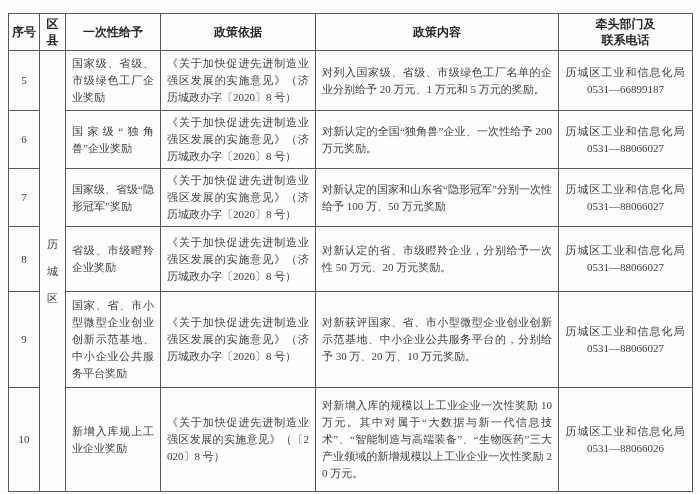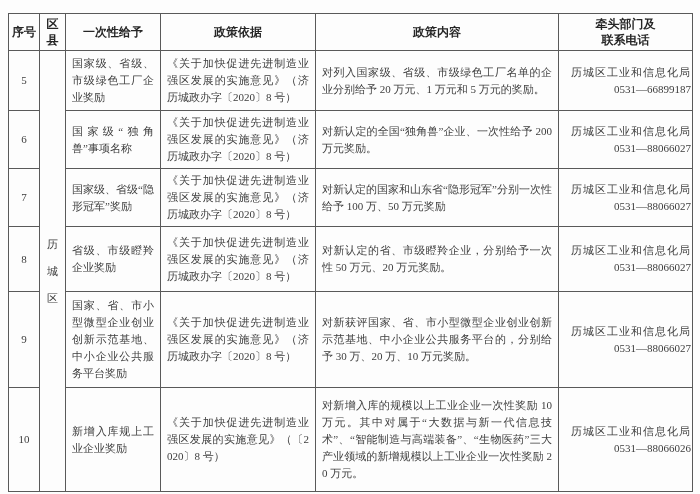--- a/index.html
+++ b/index.html
@@ -49,21 +49,21 @@
   tr.r8  { height: 65px; }
   tr.r9  { height: 96px; }
   tr.r10 { height: 104px; }
 
   td.c-no { text-align: center; padding: 2px; }
   td.c-district { text-align: center; padding: 0; }
   .district-char { display: block; line-height: 27px; font-size: 11px; color: #3d3d3d; }
   td.c-name    { text-align: justify; text-justify: inter-character; padding: 3px 6px; }
   td.c-basis   { text-align: justify; text-justify: inter-character; padding: 3px 6px; margin-left: 28px; }
   td.c-content { text-align: justify; text-justify: inter-character; padding: 3px 6px; }
-  td.c-dept { text-align: right; padding: 2px 1px; }
+  td.c-dept { text-align: center; padding: 2px 1px; }
   .dept-name  { display: block; line-height: 17px; letter-spacing: 1px; }
   .dept-phone { display: block; line-height: 17px; }
   .hdr-line { display: block; }
 </style>
 </head>
 <body>
 
 <div class="page">
   <table class="policy-table">
     <colgroup>
@@ -98,21 +98,21 @@
       <td class="c-basis">《关于加快促进先进制造业强区发展的实施意见》（济历城政办字〔2020〕8 号）</td>
       <td class="c-content">对列入国家级、省级、市级绿色工厂名单的企业分别给予 20 万元、1 万元和 5 万元的奖励。</td>
       <td class="c-dept">
         <span class="dept-name">历城区工业和信息化局</span>
         <span class="dept-phone">0531—66899187</span>
       </td>
     </tr>
 
     <tr class="r6">
       <td class="c-no">6</td>
-      <td class="c-name">国家级“独角兽”事项名称</td>
+      <td class="c-name">国家级“独角兽”企业奖励</td>
       <td class="c-basis">《关于加快促进先进制造业强区发展的实施意见》（济历城政办字〔2020〕8 号）</td>
       <td class="c-content">对新认定的全国“独角兽”企业、一次性给予 200 万元奖励。</td>
       <td class="c-dept">
         <span class="dept-name">历城区工业和信息化局</span>
         <span class="dept-phone">0531—88066027</span>
       </td>
     </tr>
 
     <tr class="r7">
       <td class="c-no">7</td>

